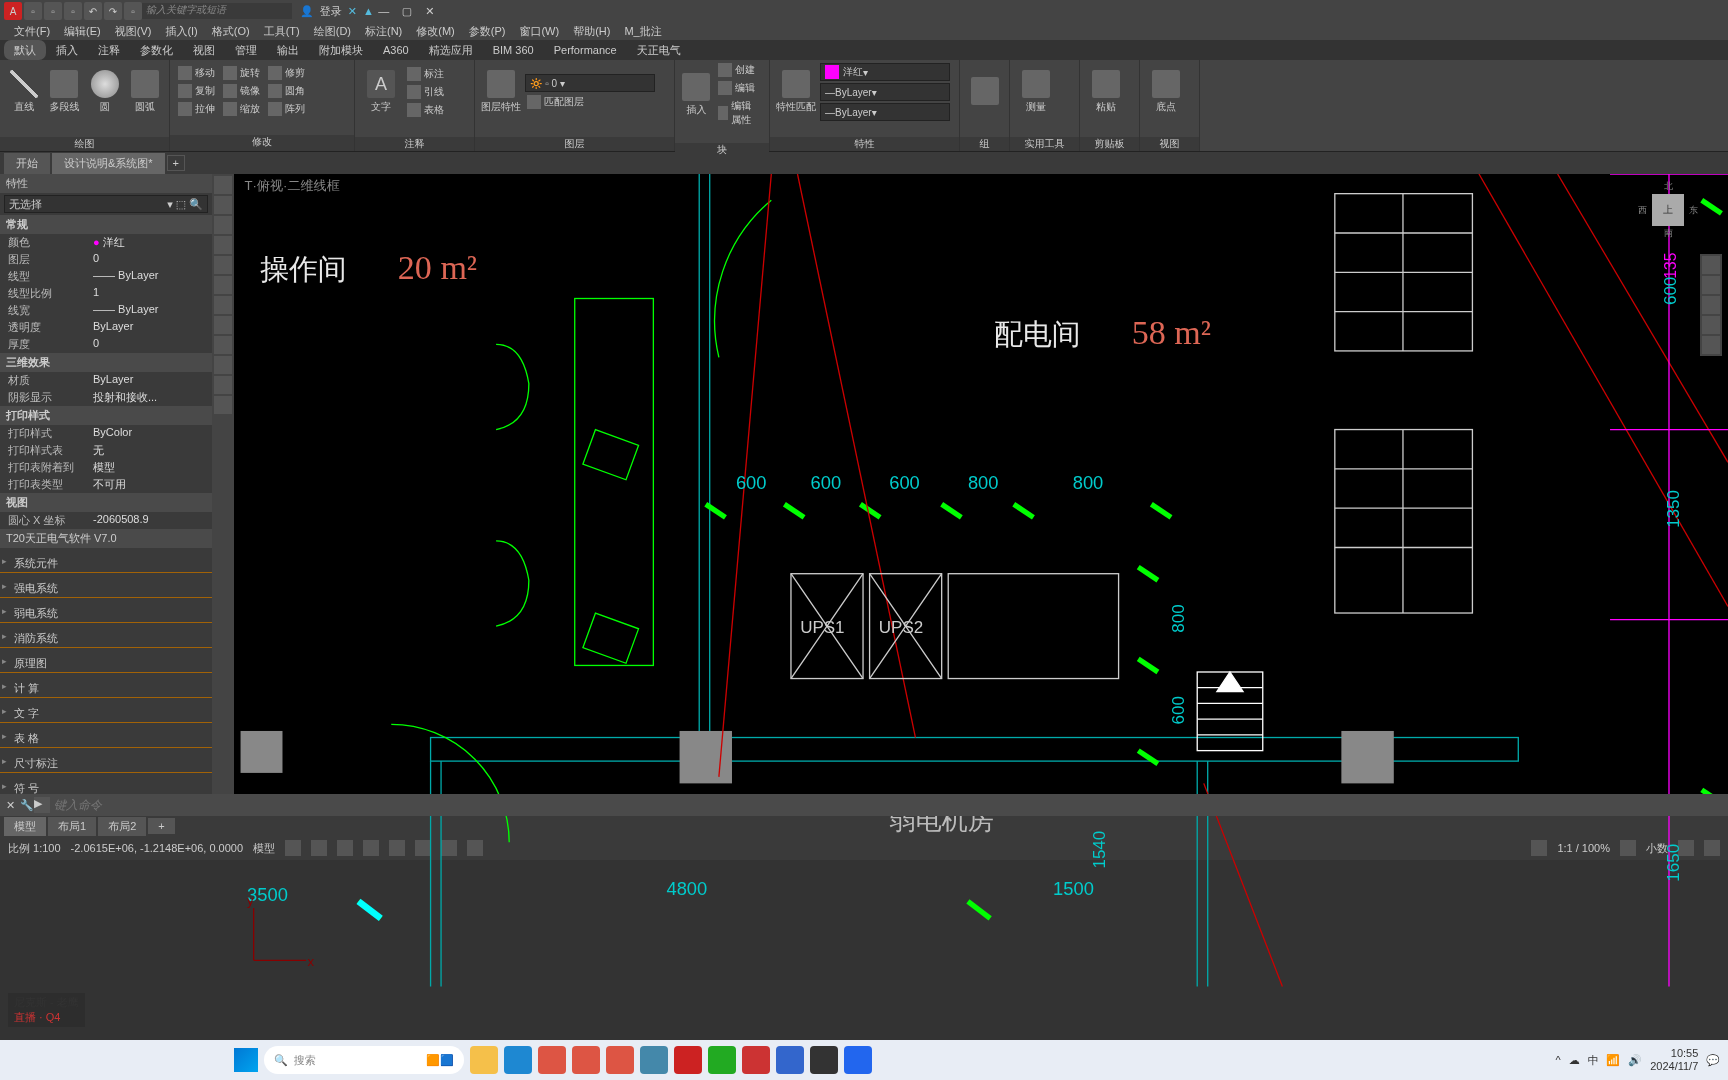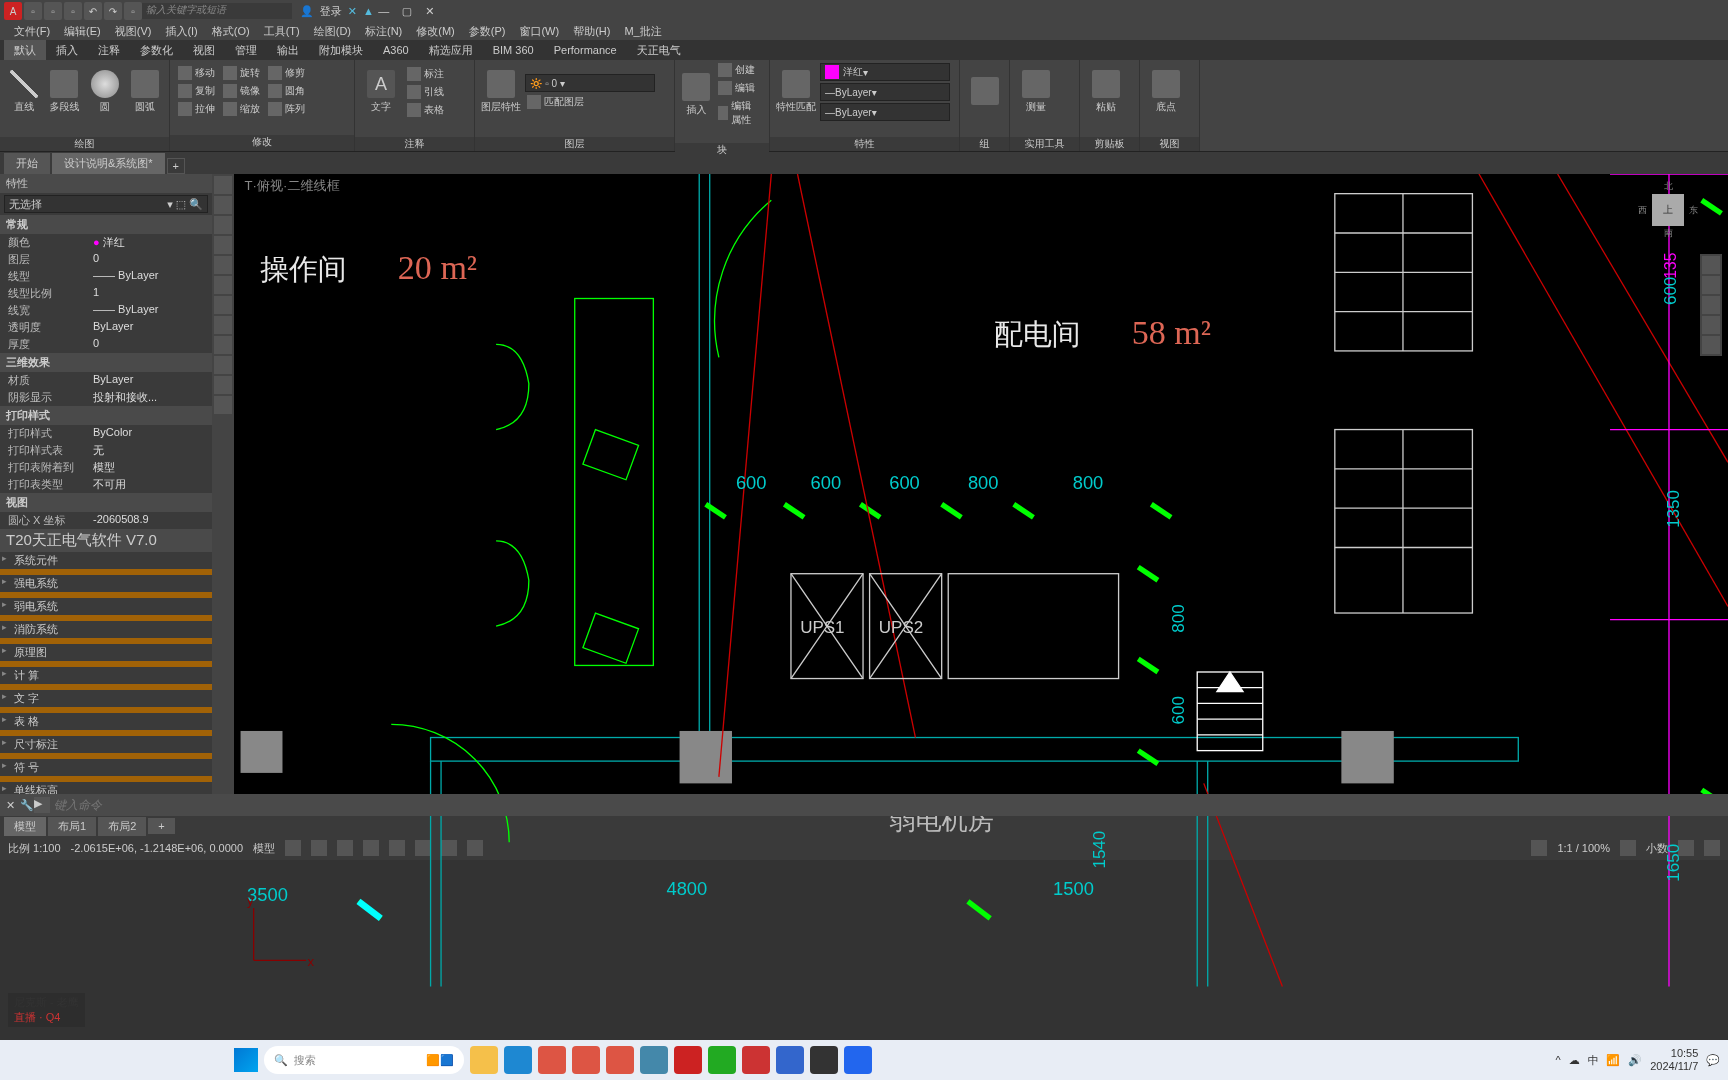--- a/index.html
+++ b/index.html
@@ -9,50 +9,50 @@
 .titlebar .qat span { width:18px; height:18px; background:#555; border-radius:2px; display:flex; align-items:center; justify-content:center; font-size:10px; }
 .titlebar .title { flex:1; text-align:center; font-size:12px; color:#ccc; }
 .titlebar .search { width:150px; height:16px; background:#3a3a3a; margin-right:8px; font-size:10px; padding:0 4px; color:#888; font-style:italic; }
 .titlebar .right { display:flex; gap:6px; align-items:center; }
 .titlebar .right span { font-size:11px; color:#ccc; }
 .titlebar .winbtns span { width:20px; display:inline-block; text-align:center; }
 .menubar { height:18px; background:#444; display:flex; gap:2px; padding:0 8px; font-size:11px; }
 .menubar span { padding:0 6px; line-height:18px; }
 .ribbon-tabs { height:20px; background:#333; display:flex; padding-left:4px; font-size:11px; }
 .ribbon-tabs span { padding:0 10px; line-height:20px; color:#ccc; }
-.ribbon-tabs span.active { background:#555; }
+.ribbon-tabs span.active { background:#555;border-radius:7px; }
 .ribbon { height:92px; background:#444; display:flex; border-bottom:1px solid #222; }
 .panel { border-right:1px solid #333; display:flex; flex-direction:column; }
 .panel-body { flex:1; display:flex; align-items:center; padding:2px 6px; gap:4px; }
 .panel-title { height:16px; text-align:center; font-size:10px; color:#ccc; background:#3a3a3a;margin-top:13px; }
 .bigbtn { width:40px; height:60px; display:flex; flex-direction:column; align-items:center; justify-content:center; font-size:10px; }
 .bigbtn .ico { width:28px; height:28px; background:#666; margin-bottom:2px; border-radius:2px; }
 .bigbtn.circ .ico { border-radius:50%; background:radial-gradient(#ddd,#888); }
 .smbtn { display:flex; align-items:center; gap:3px; font-size:10px; padding:1px 2px; }
 .smbtn .ico { width:14px; height:14px; background:#666; }
 .col { display:flex; flex-direction:column; gap:2px; }
 .layer-sel { width:130px; height:18px; background:#333; border:1px solid #222; font-size:10px; padding:0 4px; display:flex; align-items:center; }
 .swatch { width:14px; height:14px; background:#ff00ff; display:inline-block; margin-right:4px; }
-.doc-tabs { height:22px; background:#3a3a3a; display:flex; align-items:flex-end; padding-left:4px; }
+.doc-tabs { height:22px; background:#3a3a3a; display:flex; align-items:center; padding-left:4px; }
 .doc-tab { padding:3px 12px; background:#555; font-size:11px; margin-right:2px; }
 .doc-tab.plus { background:transparent; border:1px solid #555; width:18px; text-align:center; padding:1px 0; }
 .workspace { display:flex; height:620px; }
 .left-col { width:212px; display:flex; flex-direction:column; }
 .vtoolbar { width:22px; background:#444; display:flex; flex-direction:column; gap:2px; padding:2px 0; }
 .vtoolbar span { width:18px; height:18px; background:#555; margin:0 auto; }
 .props { flex:1; background:#3a3a3a; font-size:11px; overflow:hidden; }
 .props-hdr { padding:2px 6px; background:#4a4a4a; font-size:11px; }
 .props-sel { margin:2px 4px; height:18px; background:#333; border:1px solid #222; padding:0 4px; display:flex; align-items:center; justify-content:space-between; }
 .props-sec { padding:2px 6px; background:#4a4a4a; font-weight:bold; }
 .props-row { display:flex; padding:1px 8px; }
 .props-row .k { width:85px; color:#bbb; }
 .props-row .v { flex:1; color:#ddd; }
-.tree-hdr { padding:2px 6px; background:#4a4a4a; font-size:15px; }
+.tree-hdr { padding:2px 6px; background:#4a4a4a; font-size:11px; }
 .tree { flex:1; background:#3a3a3a; overflow-y:auto; font-size:11px; }
-.tree div { padding:1px 4px 1px 14px; border-bottom:6px solid #a16207; position:relative; }
+.tree div { padding:8px 4px 1px 14px; border-bottom:1px solid #a16207; position:relative; }
 .tree div::before { content:"▸"; position:absolute; left:2px; color:#888; font-size:9px; }
 .canvas-area { flex:1; position:relative; background:#000; }
 .canvas-area svg { position:absolute; inset:0; }
 .viewcube { position:absolute; top:6px; right:30px; width:60px; height:60px; }
 .viewcube .cube { width:32px; height:32px; background:#aaa; margin:14px auto; font-size:10px; text-align:center; line-height:32px; color:#333; }
 .viewcube .n,.viewcube .s,.viewcube .e,.viewcube .w { position:absolute; font-size:9px; color:#888; }
 .viewcube .n { top:0; left:26px; } .viewcube .s { bottom:0; left:26px; }
 .viewcube .e { right:0; top:24px; } .viewcube .w { left:0; top:24px; }
 .navbar { position:absolute; top:80px; right:6px; width:22px; background:#444; display:flex; flex-direction:column; gap:2px; padding:2px; }
 .navbar span { width:18px; height:18px; background:#555; }

